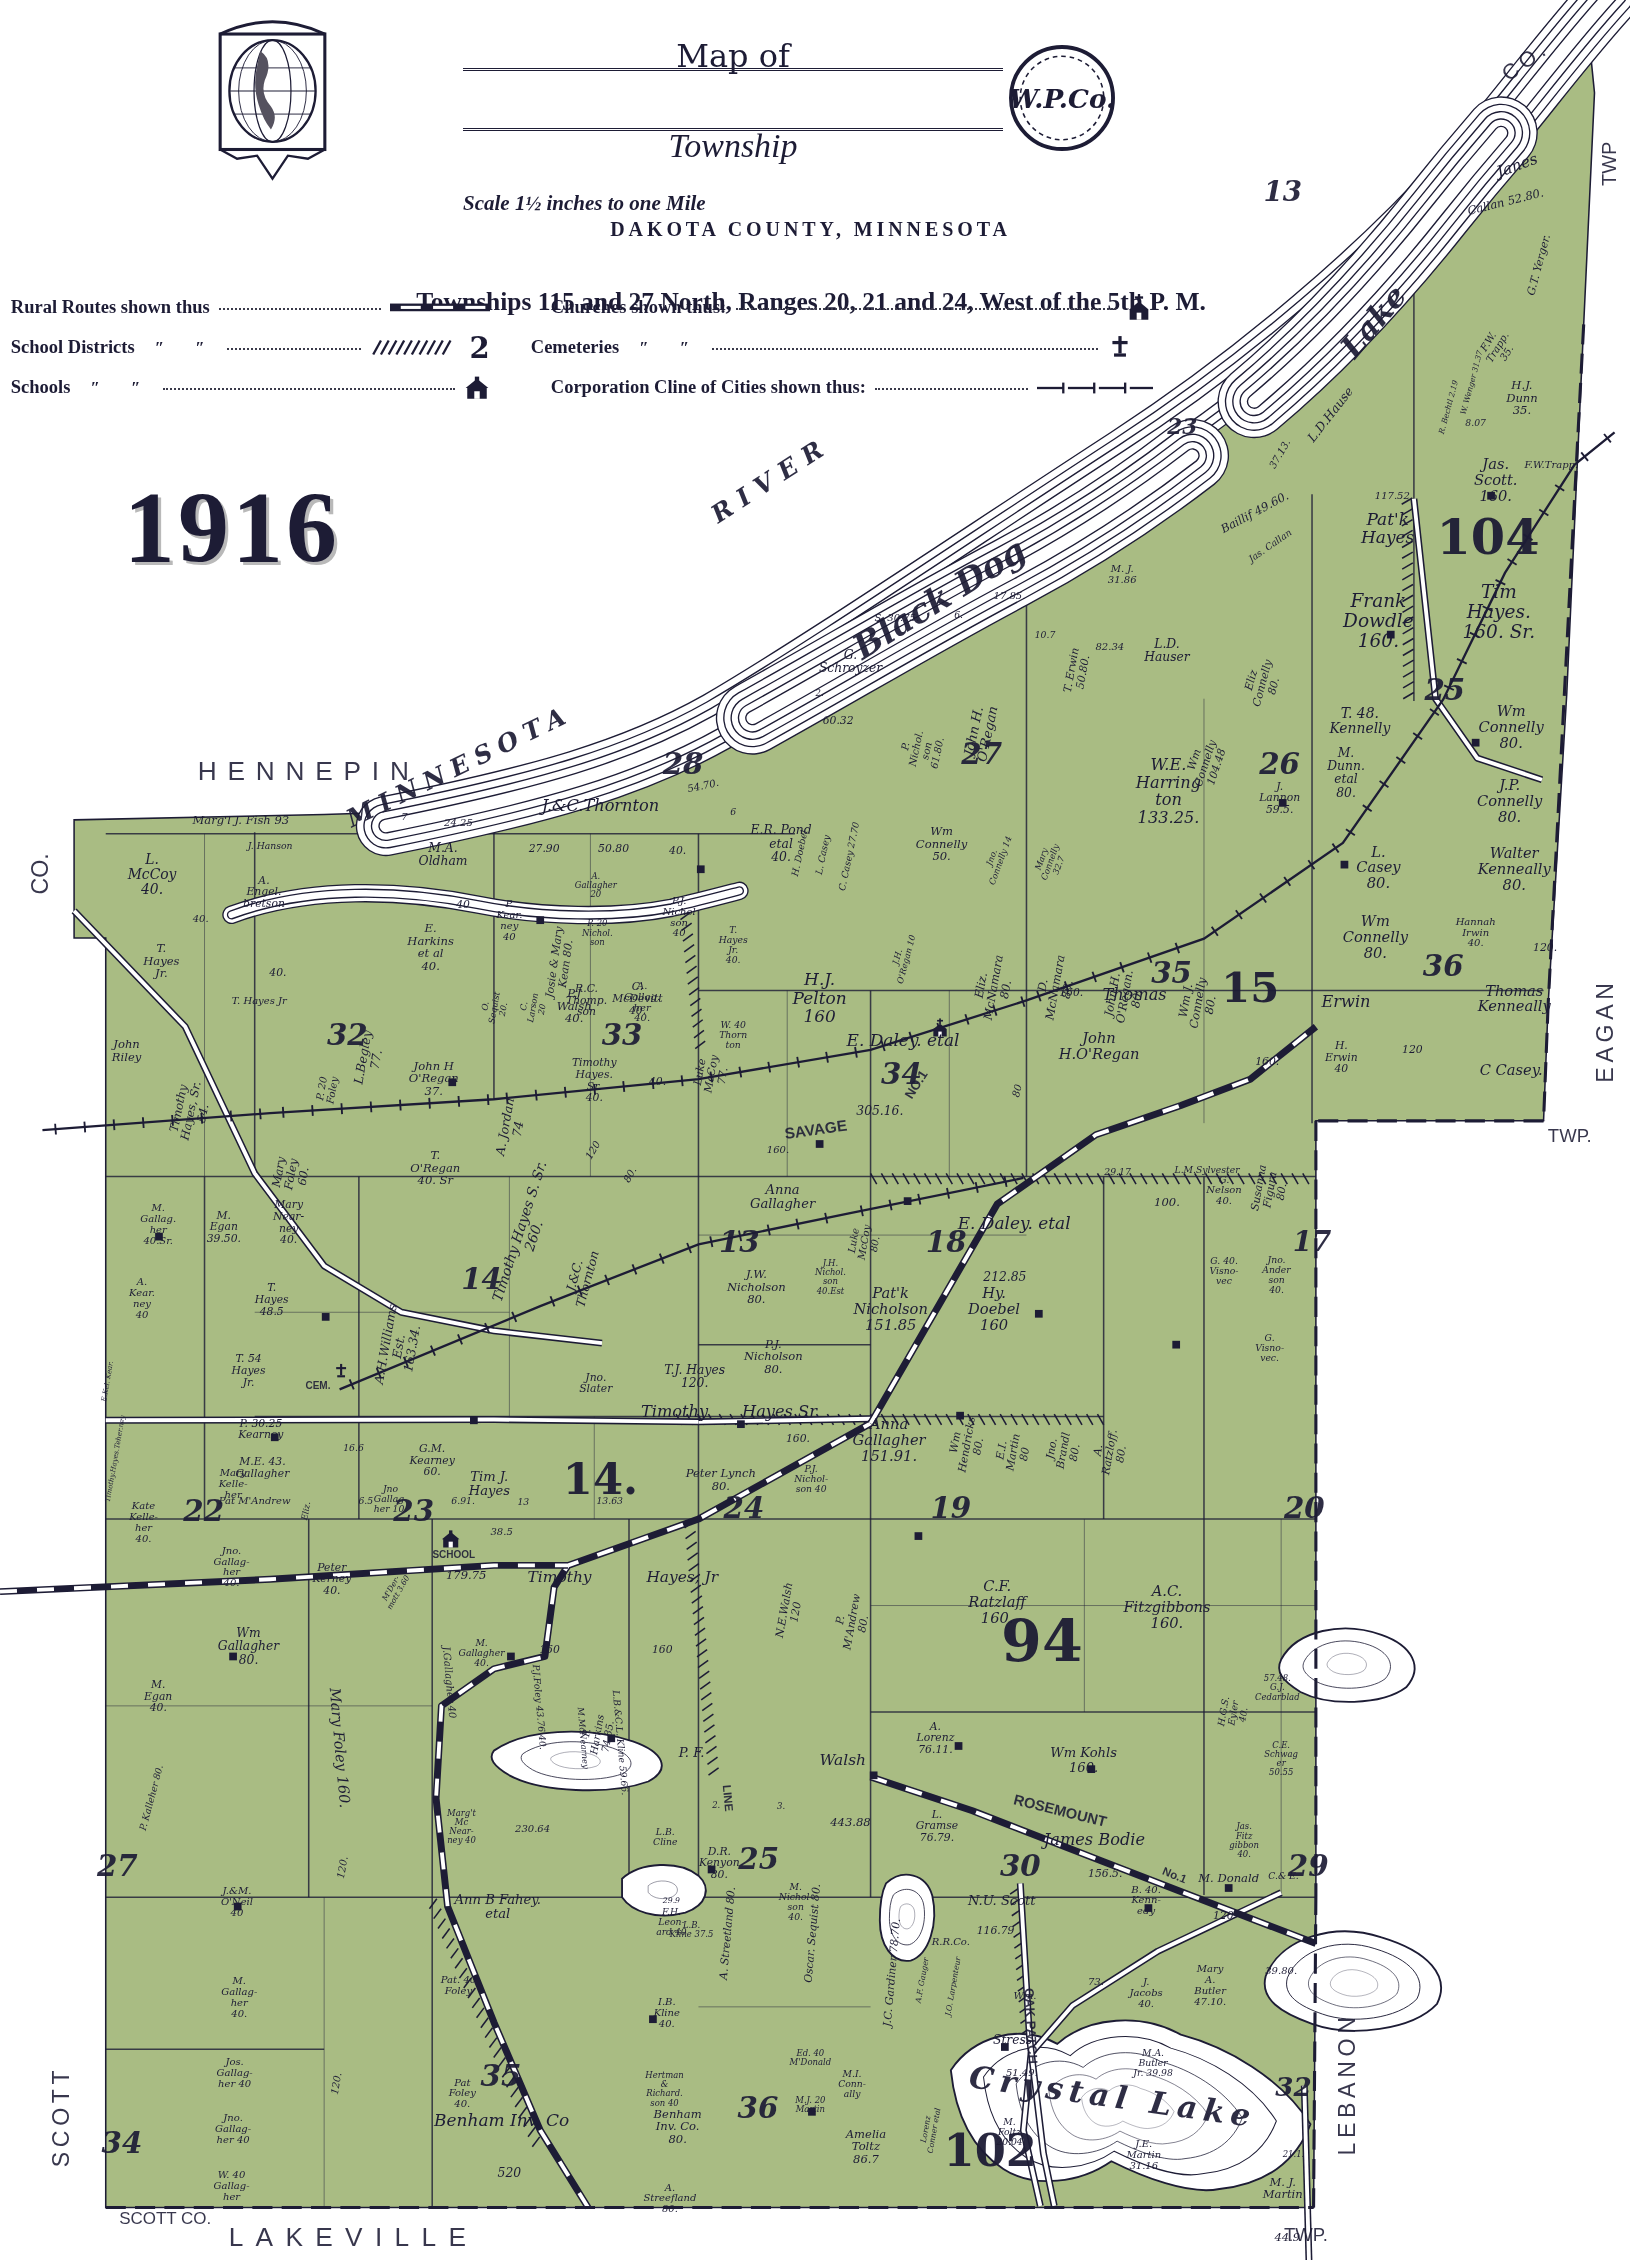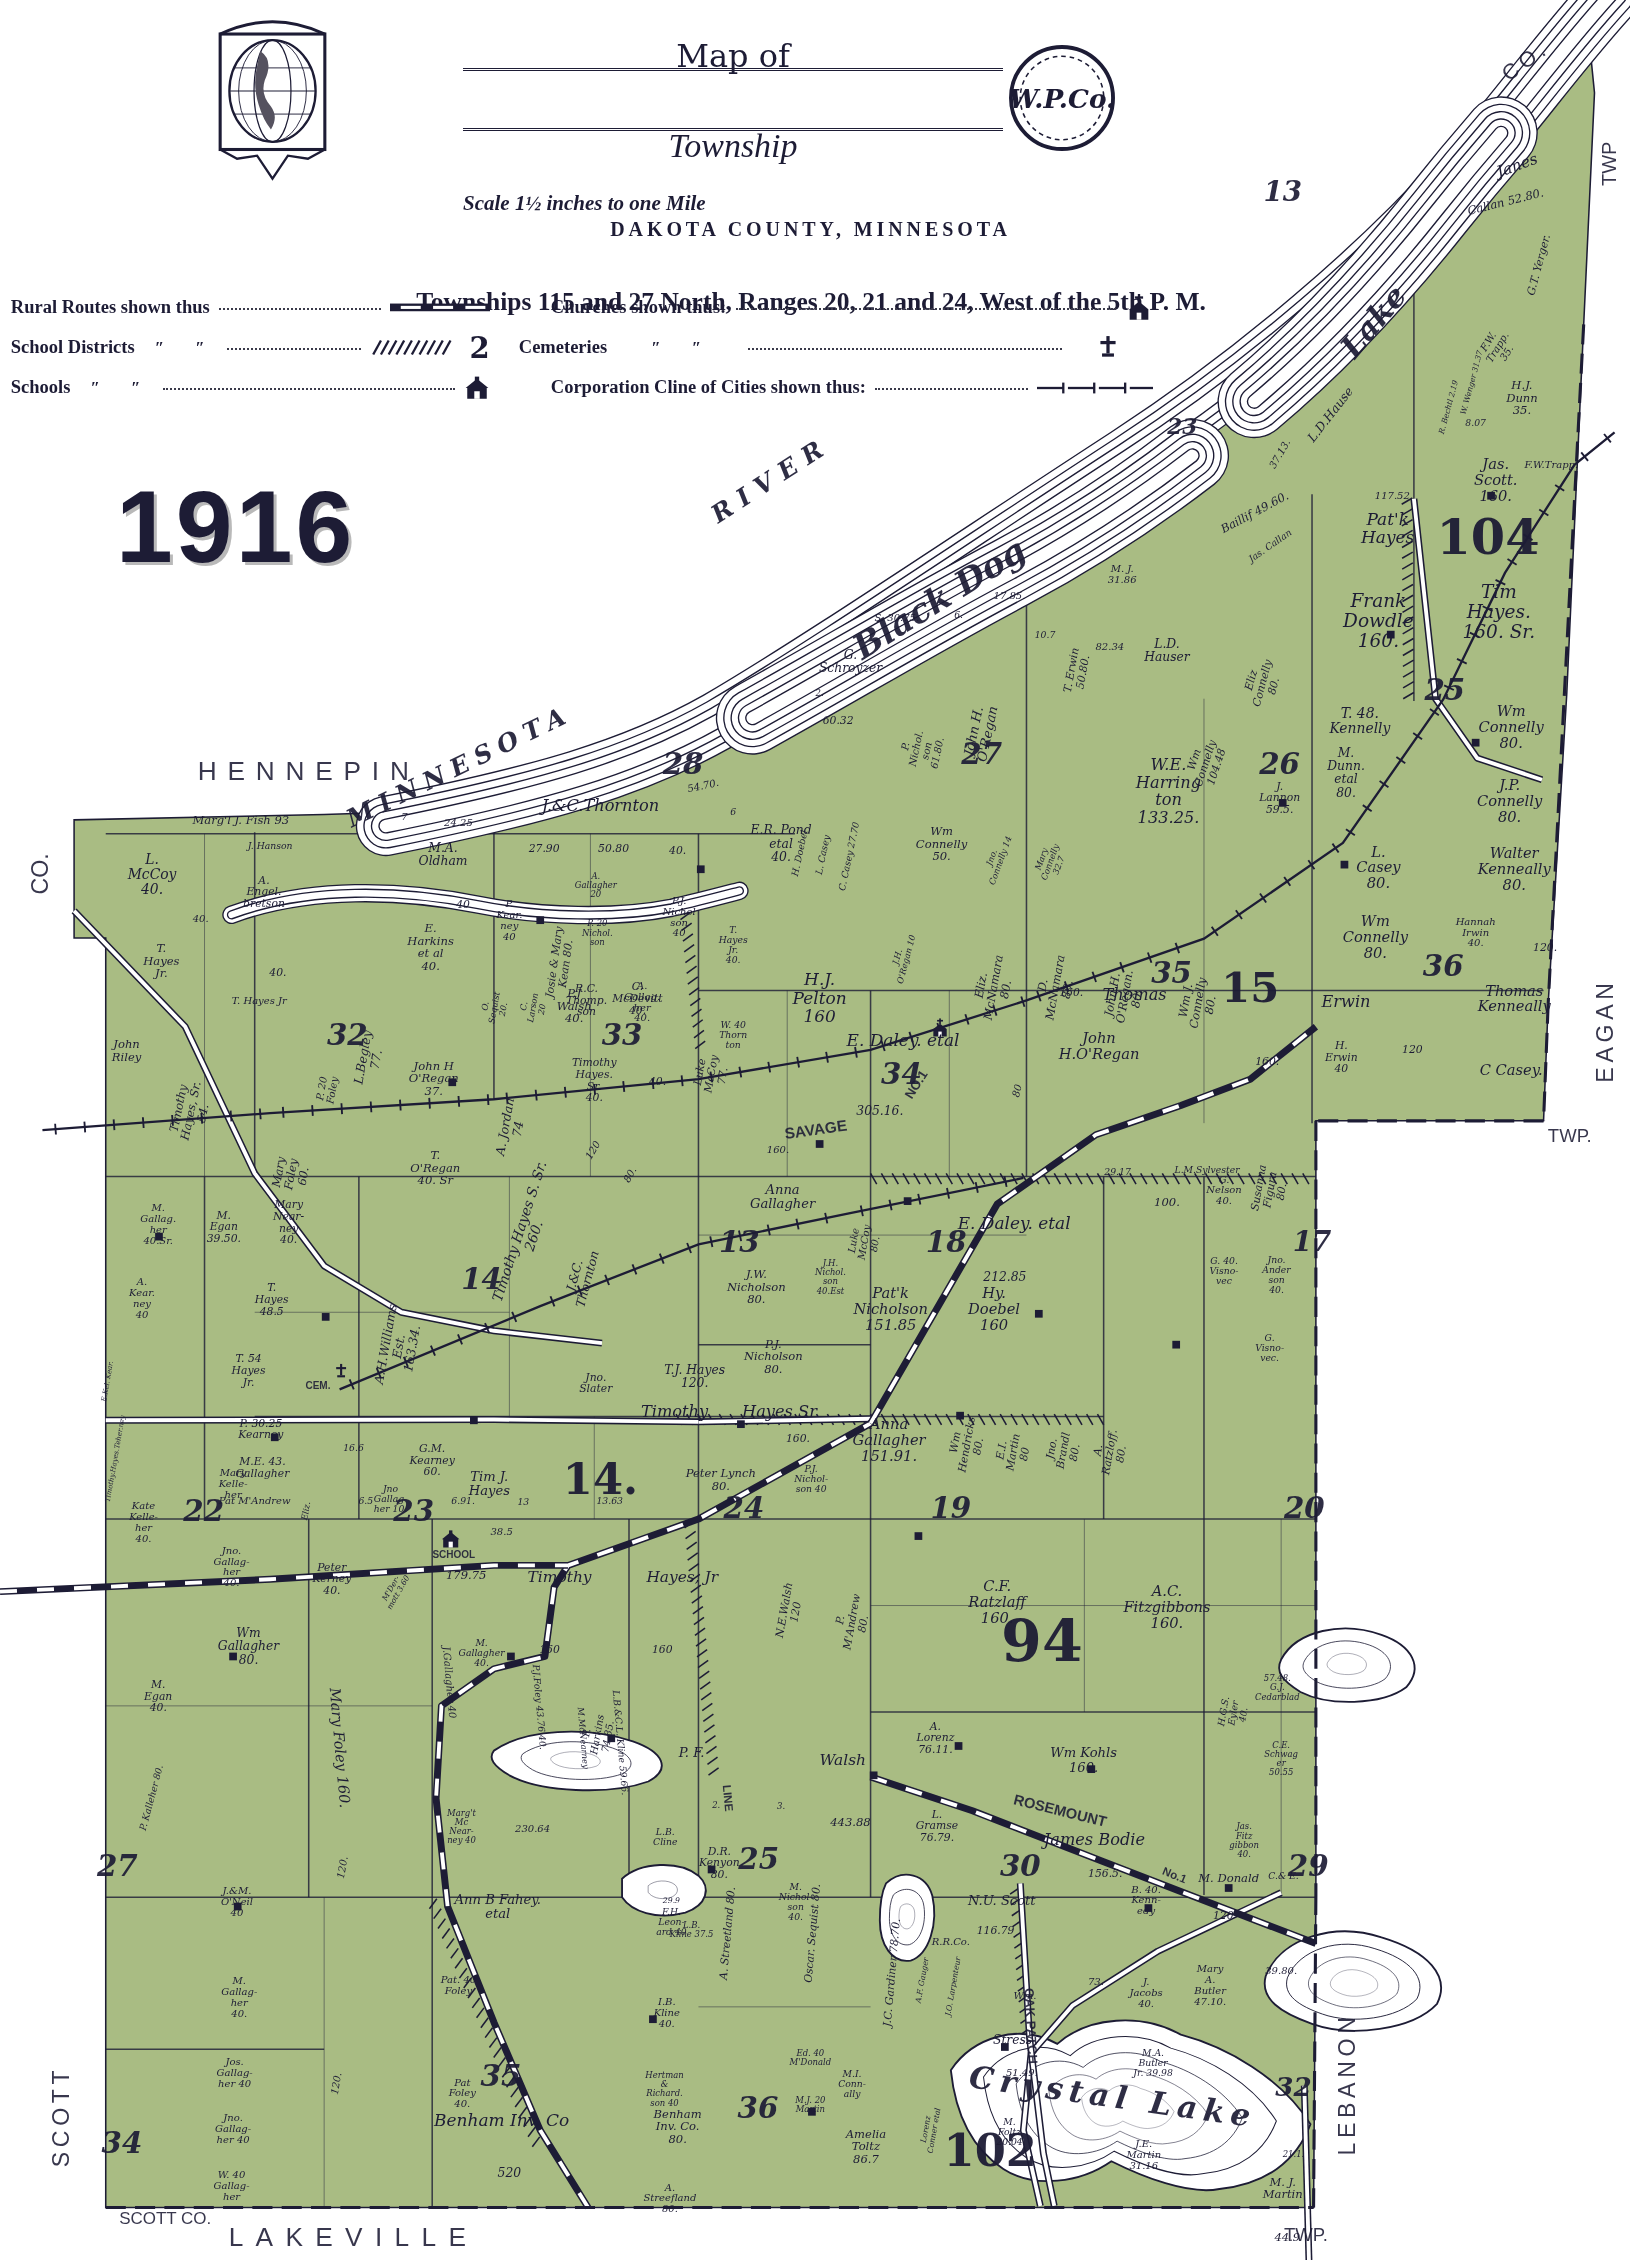--- a/index.html
+++ b/index.html
@@ -18,21 +18,21 @@
           font-size:48px;letter-spacing:7px;font-family:"DejaVu Serif",serif;}
   .t-town{position:absolute;left:0;top:96px;width:540px;text-align:center;
           font-style:italic;font-size:34px;font-family:Liberation Serif, serif;}
   .t-scale{position:absolute;left:463px;top:191px;width:695px;text-align:left;
            font-style:italic;font-weight:bold;font-size:21px;}
   .t-county{position:absolute;left:463px;top:218px;width:695px;text-align:center;
             font-weight:bold;font-size:20px;letter-spacing:3.9px;}
   .t-townships{position:absolute;left:232px;top:246px;width:1158px;text-align:center;
                font-weight:bold;font-size:25.5px;margin-top:41px;}
   .year{position:absolute;left:116px;top:469px;width:232px;text-align:center;font-weight:bold;
-        font-size:102px;font-family:Liberation Sans, sans-serif;letter-spacing:3.1px;
+        font-size:102px;font-family:Liberation Serif, serif;letter-spacing:3.1px;
         text-shadow:3.1px 3.1px 0 #b9b9b9;}
   
   .legend{position:absolute;left:10.8px;top:292px;width:1143px;font-family:"Liberation Serif",serif;}
   .lg-row{position:absolute;height:31px;display:flex;align-items:center;font-size:18.5px;font-weight:bold;}
   .lg-label{white-space:nowrap;}
   .lg-ditto{margin-left:20px;font-size:17px;letter-spacing:14px;}
   .lg-leader{flex:1;margin:0 9.3px;border-bottom:2.3px dotted #3a3a4a;height:3.1px;min-width:23px;}
   .lg-sym{flex:none;display:flex;align-items:center;}
   .lg-num{font-size:29px;font-weight:bold;margin-left:6.2px;font-family:"DejaVu Serif",serif;}
   
@@ -915,21 +915,21 @@
     <div class="lg-row" style="left:540px;top:0;width:602px;">
       <span class="lg-label">Churches shown thus:</span>
       <span class="lg-leader"></span>
       <span class="lg-sym">
         <svg width="28" height="28" viewBox="0 0 24 24">
             <use href="#ic-church"></use>
           </svg>
       </span>
     </div>
 
-    <div class="lg-row" style="left:508px;top:40px;width:602px;gap:24px;">
+    <div class="lg-row" style="left:520px;top:40px;width:602px;">
       <span class="lg-label">Cemeteries</span>
       <span class="lg-ditto">ʺ      ʺ</span>
       <span class="lg-leader"></span>
       <span class="lg-sym">
         <svg width="26" height="26" viewBox="0 0 24 24">
             <use href="#ic-cross"></use>
           </svg>
       </span>
     </div>
 

